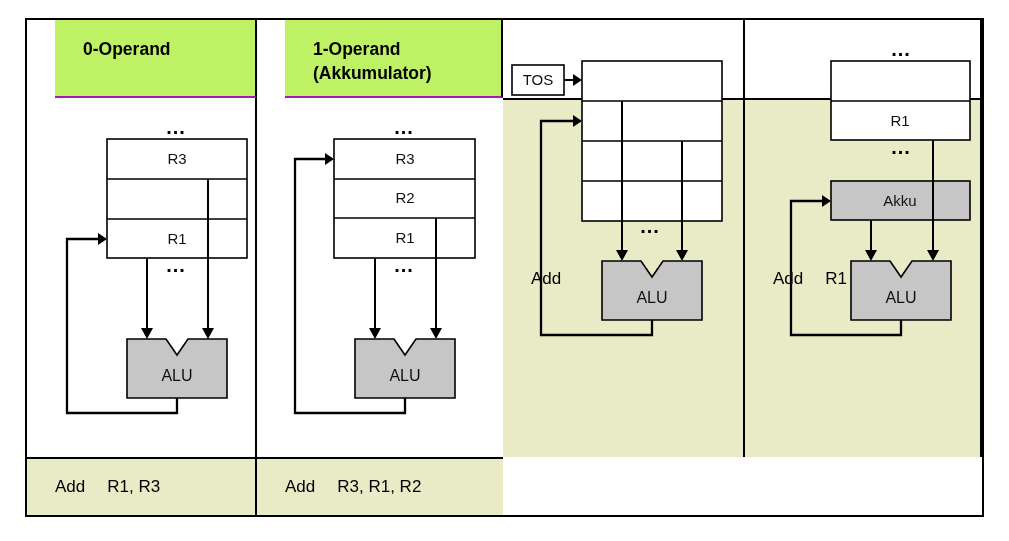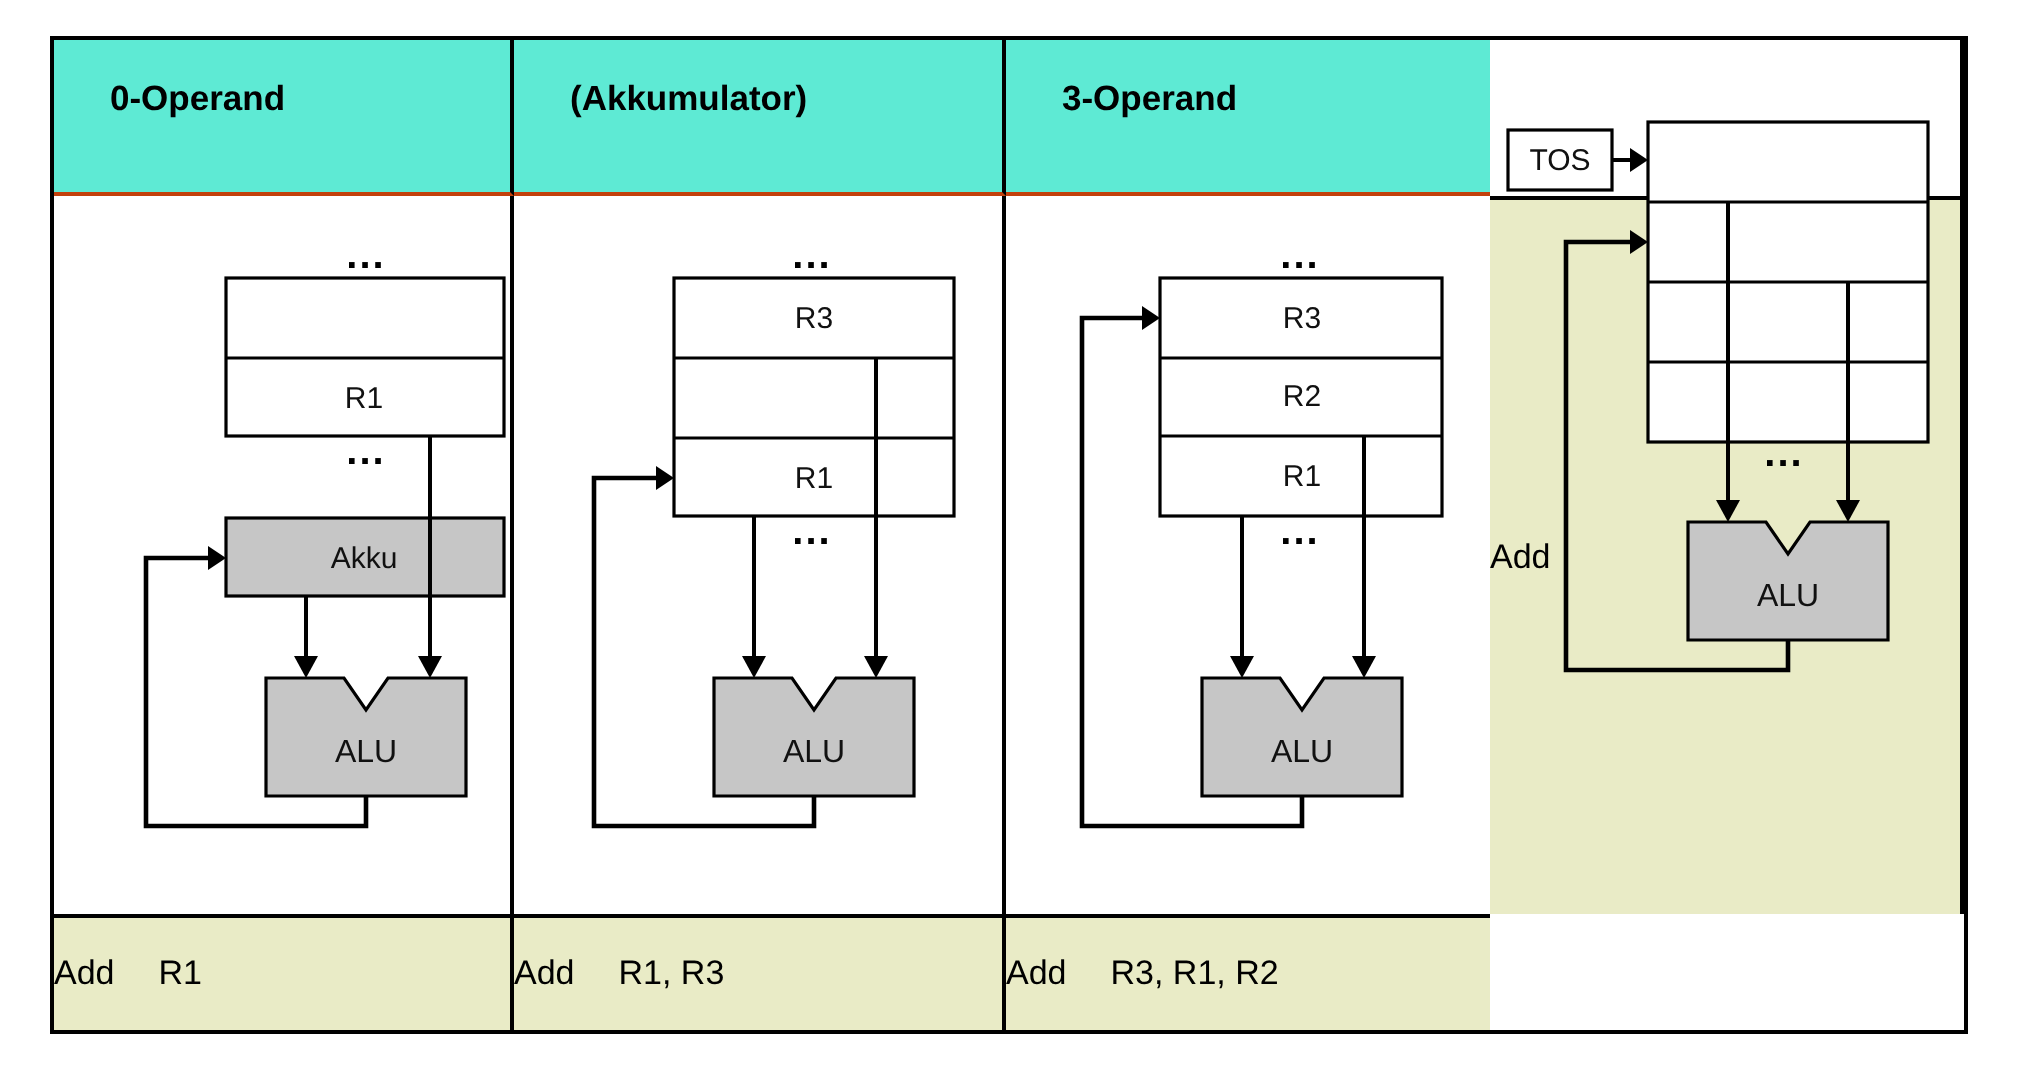--- a/index.html
+++ b/index.html
@@ -10,28 +10,28 @@
   .arch-table{
     position:absolute;left:25px;top:18px;width:959px;height:499px;
     border:2px solid #000;box-sizing:border-box;background:#fff;
     display:grid;
     grid-template-columns:230px 246px 242px 237px;
     grid-template-rows:78px 359px 58px;
   }
   .cell{box-sizing:border-box;}
   .cell.vdiv{border-right:2px solid #000;}
   .header-cell{
-    background:#5eead4;border-bottom:2px solid #c2410c;
-    padding:17px 10px 0 28px;font-weight:bold;font-size:17.5px;line-height:24px;
+    background:#bef264;border-bottom:2px solid #a21caf;
+    padding:17px 10px 0 28px;font-weight:bold;font-size:17.5px;line-height:24px;margin-left:28px;
   }
   .diagram-cell{background:#ffffff;position:relative;}
   .diagram-cell svg{display:block;}
   .footer-cell{
     background:#E9EBC6;border-top:2px solid #000;
-    display:flex;align-items:center;
+    display:flex;align-items:center;padding-left:28px;
     font-size:17px;
   }
   .footer-cell .operands{margin-left:22px;}
   
   .box{fill:#ffffff;stroke:#000;stroke-width:1.6;}
   .fill-light{fill:#E9E9E9;stroke:none;}
   .fill-med{fill:#C6C6C6;stroke:none;}
   .medbox{fill:#C6C6C6;stroke:#000;stroke-width:1.6;}
   .iline{stroke:#000;stroke-width:1.5;}
   .bus{stroke:#000;stroke-width:2;}
@@ -43,24 +43,22 @@
 </style>
 </head>
 <body>
 
 <div class="arch-table">
 
   <div class="cell header-cell vdiv">
     <div>0-Operand</div>
   </div>
   <div class="cell header-cell vdiv">
+    <div>1-Operand</div>
     <div>(Akkumulator)</div>
-  </div>
-  <div class="cell header-cell">
-    <div>3-Operand</div>
   </div>
 
   <div class="cell diagram-cell vdiv">
     <svg width="228" height="359" viewBox="0 0 228 359">
 
       <rect class="fill-light" x="79" y="41" width="140" height="40"></rect>
       <rect class="fill-med" x="79" y="81" width="140" height="40"></rect>
       <rect class="box" x="79" y="41" width="140" height="160" fill="none"></rect>
       <line class="iline" x1="79" y1="81" x2="219" y2="81"></line>
       <line class="iline" x1="79" y1="121" x2="219" y2="121"></line>

